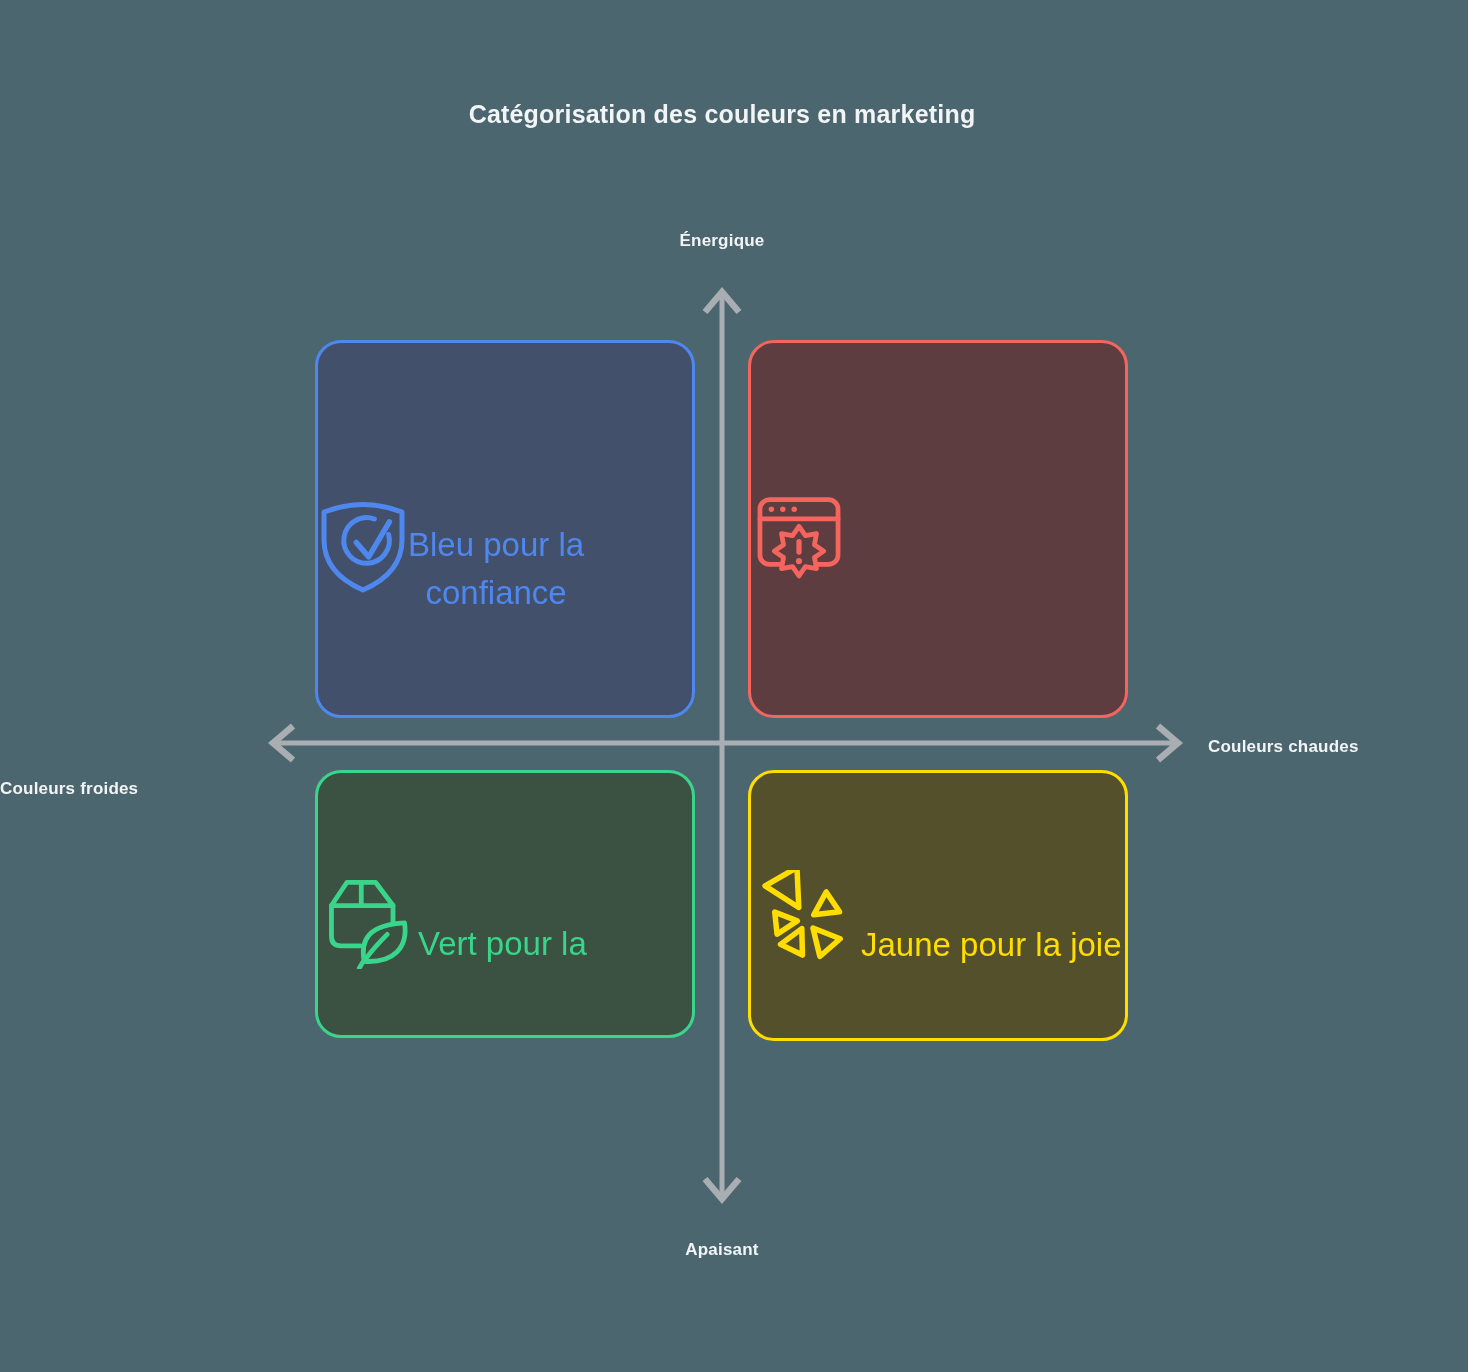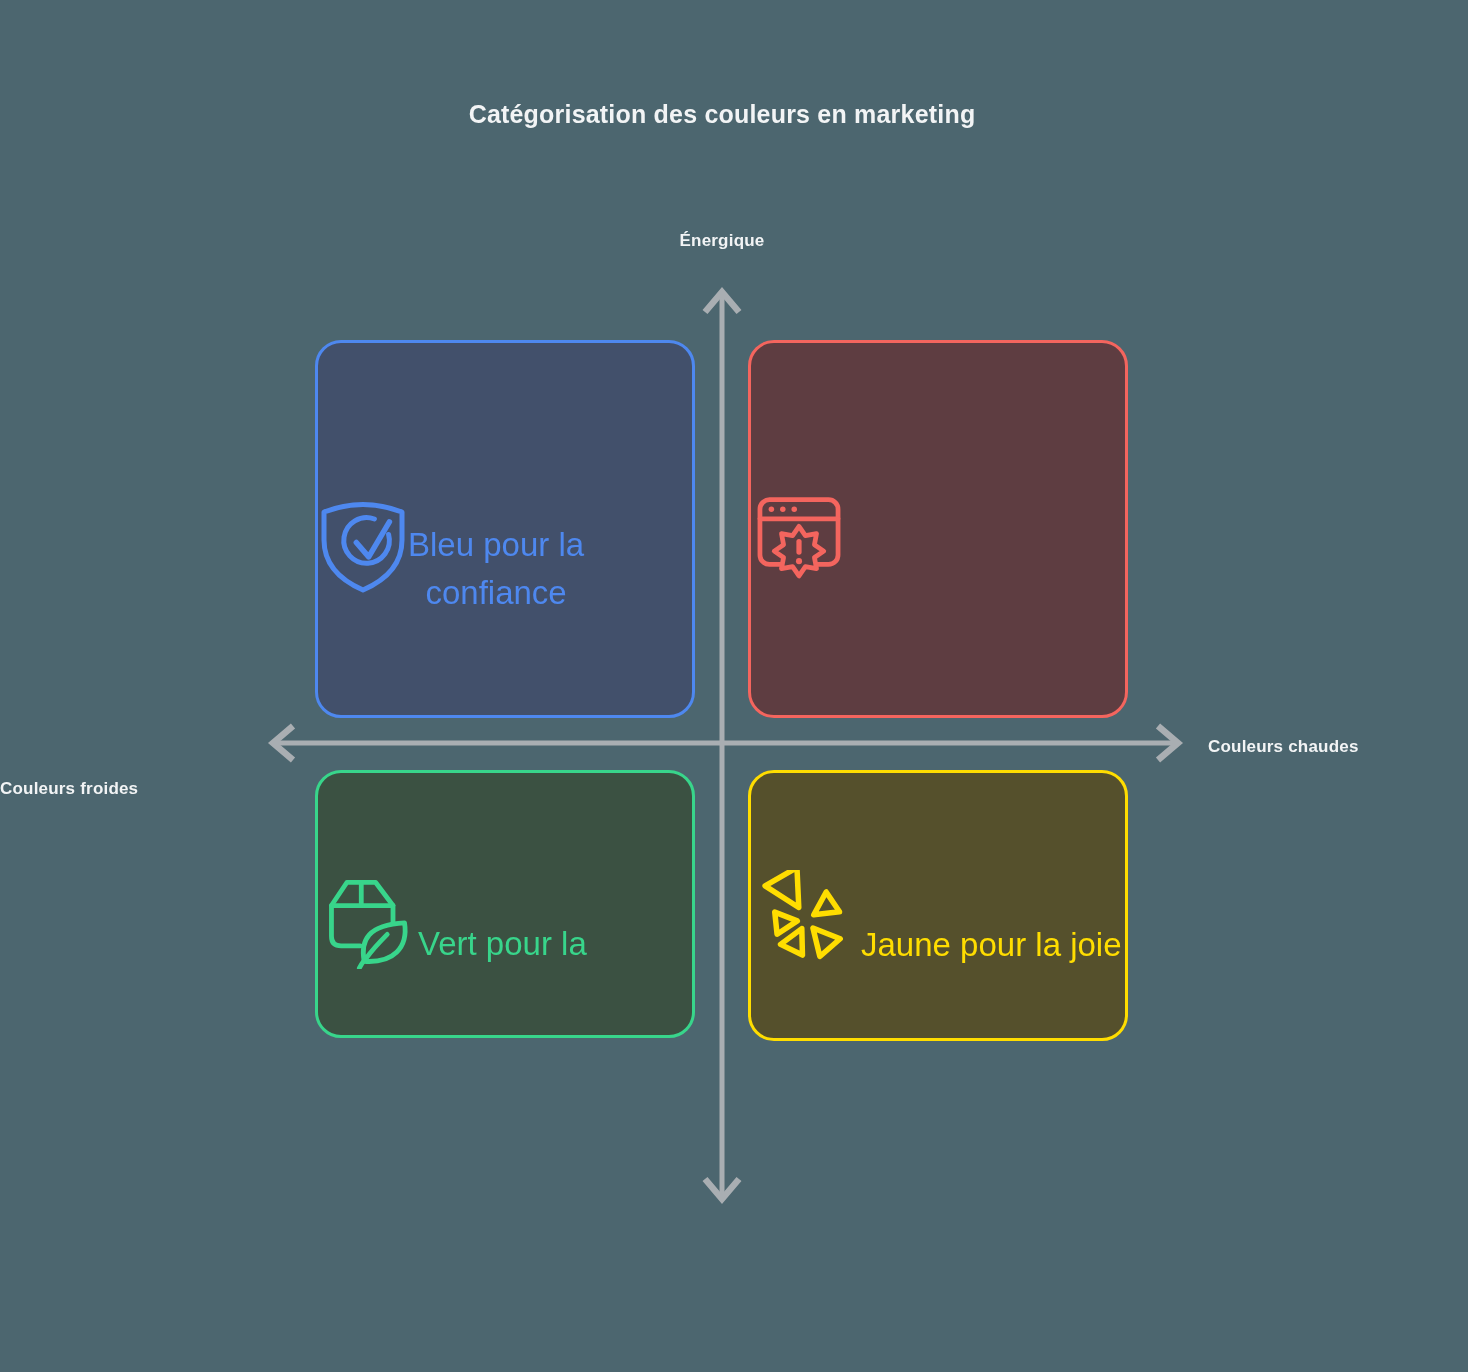--- a/index.html
+++ b/index.html
@@ -85,20 +85,21 @@
   <svg class="axes-svg" width="1468" height="1372" viewBox="0 0 1468 1372">
     <path class="axis-main" d="M 722 296 L 722 1196"></path>
     <path class="axis-main" d="M 276 743 L 1175 743"></path>
     <path class="axis-head" d="M 705 312 L 722 292 L 739 312"></path>
     <path class="axis-head" d="M 705 1179 L 722 1199 L 739 1179"></path>
     <path class="axis-head" d="M 293 726 L 273 743 L 293 760"></path>
     <path class="axis-head" d="M 1158 726 L 1178 743 L 1158 760"></path>
   </svg>
 
   <div class="axis-label top">Énergique</div>
+  <div class="axis-label bottom">Apaisant</div>
   <div class="axis-label left">Couleurs froides</div>
   <div class="axis-label right">Couleurs chaudes</div>
 
   <div class="card q-tl" style="--accent: #4e88ef; --fill: #42506b;">
     <div class="icon-slot">
       <svg width="90" height="100" viewBox="0 0 90 100">
         <path class="icon-stroke" stroke-width="5" d="M 6 18 Q 45 3 84 18 L 84 46 Q 84 79 45 96 Q 6 79 6 46 Z"></path>
         <path class="icon-stroke" stroke-width="5" d="M 70.6 40.5 A 22.8 22.8 0 1 1 56.4 25"></path>
         <path class="icon-stroke" stroke-width="5.5" d="M 38.3 48.5 L 50.7 62.9 L 71.4 27.8"></path>
       </svg>

